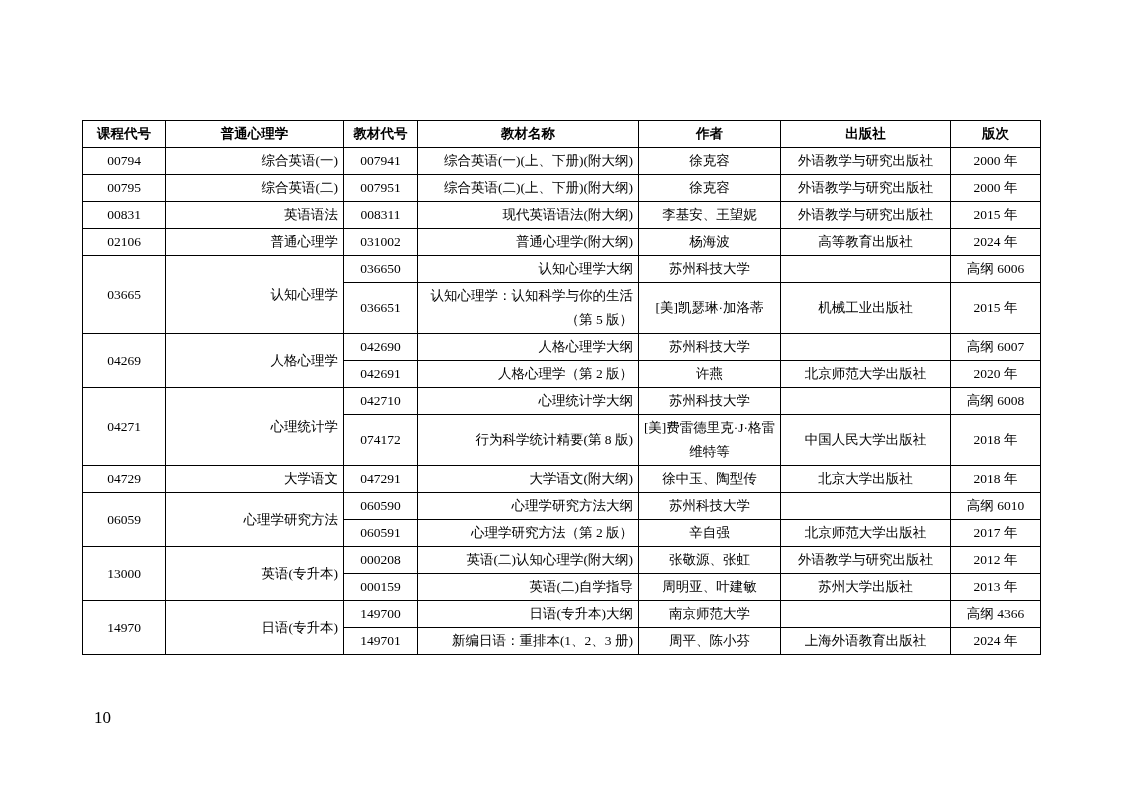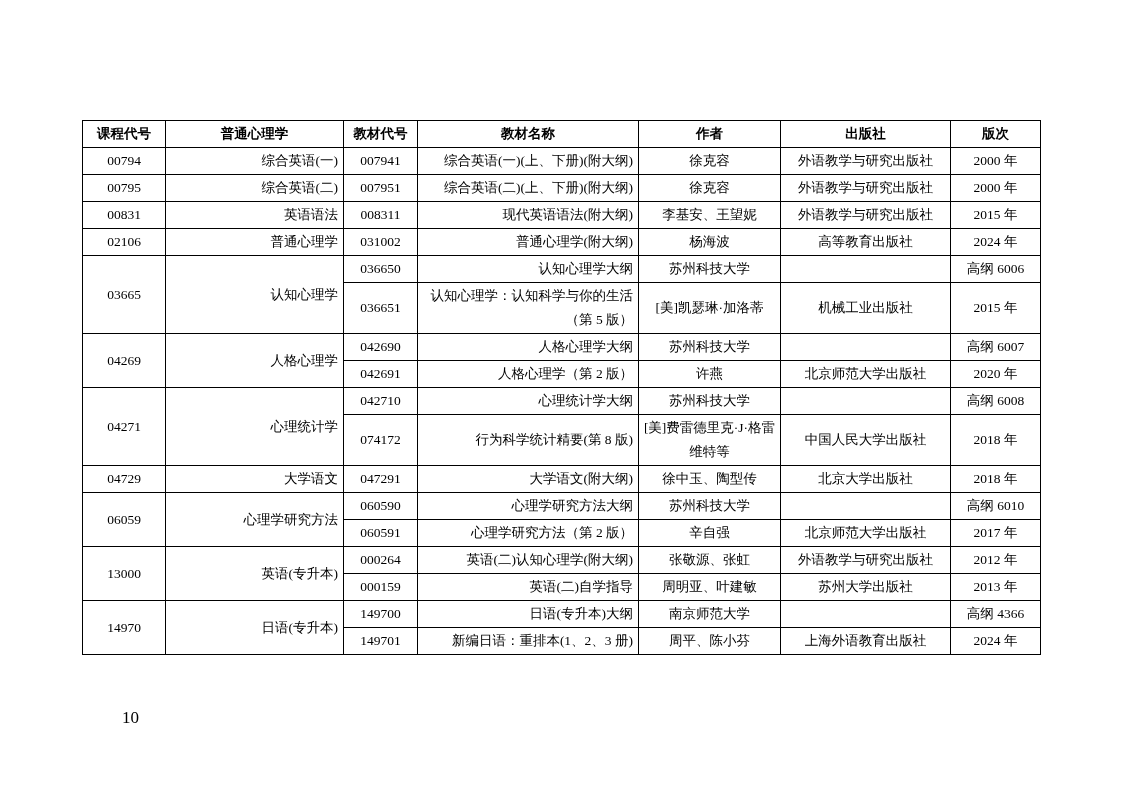--- a/index.html
+++ b/index.html
@@ -33,21 +33,20 @@
     overflow: hidden;
     word-break: break-all;
   }
   .booklist th { font-weight: bold; }
   .booklist td.al { text-align: right; padding-left: 9px; padding-right: 5px; }
   .pagenum {
     position: absolute;
     left: 94px;
     top: 708px;
     font-size: 17px;
-    margin-left: 28px;
   }
   col.c0 { width: 83px; }
   col.c1 { width: 178px; }
   col.c2 { width: 74px; }
   col.c3 { width: 221px; }
   col.c4 { width: 142px; }
   col.c5 { width: 170px; }
   col.c6 { width: 90px; }
 </style>
 </head>
@@ -181,21 +180,21 @@
         <tr>
           <td>060591</td>
           <td class="al">心理学研究方法（第 2 版）</td>
           <td>辛自强</td>
           <td>北京师范大学出版社</td>
           <td>2017 年</td>
         </tr>
         <tr>
           <td rowspan="2">13000</td>
           <td class="al" rowspan="2">英语(专升本)</td>
-          <td>000264</td>
+          <td>000208</td>
           <td class="al">英语(二)认知心理学(附大纲)</td>
           <td>张敬源、张虹</td>
           <td>外语教学与研究出版社</td>
           <td>2012 年</td>
         </tr>
         <tr>
           <td>000159</td>
           <td class="al">英语(二)自学指导</td>
           <td>周明亚、叶建敏</td>
           <td>苏州大学出版社</td>

